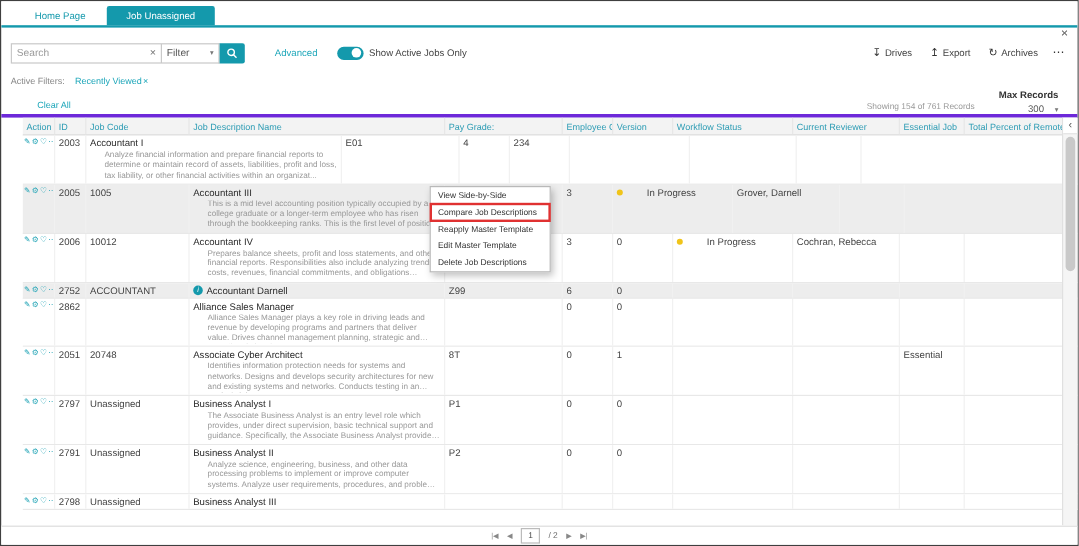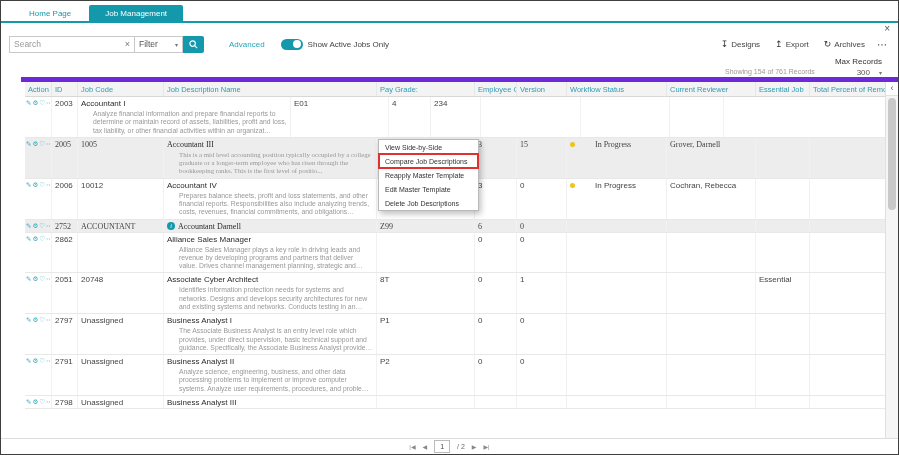--- a/index.html
+++ b/index.html
@@ -32,39 +32,39 @@
   
   .row-filters{flex:none;display:flex;margin:4px 10px 0 8px;}
   .af-label{font-size:7.5px;color:#888;}
   .chip{font-size:7.5px;color:#1FA7BA;margin-left:4px;cursor:pointer;white-space:nowrap;}
   .chip-x{color:#1FA7BA;margin-left:1px;}
   .line2{margin-left:22px;margin-top:2px;}
   .line2 a{font-size:7.5px;color:#1FA7BA;cursor:pointer;text-decoration:none;}
   .filters-right{margin-left:auto;display:flex;align-items:flex-end;gap:20px;}
   .showing{font-size:7px;color:#999;padding-bottom:2px;white-space:nowrap;}
   .maxrec{text-align:right;padding-right:6px;}
-  .max-label{font-size:8px;color:#333;white-space:nowrap;}
+  .max-label{font-size:8px;color:#333;white-space:nowrap;font-weight:bold;}
   .max-select{font-size:8px;color:#555;display:flex;justify-content:flex-end;align-items:center;gap:9px;margin-top:2px;cursor:pointer;}
 
   
   .row-toolbar{flex:none;display:flex;align-items:center;gap:9px;margin:6px 10px 4px 8px;}
   .btn-orange{background:#F2A338;color:#fff;font-size:8px;border:none;padding:3px 10px;border-radius:2px;font-family:inherit;cursor:pointer;}
   .btn-teal{background:#1499AC;color:#fff;font-size:8px;border:none;padding:3px 8px;border-radius:2px;display:flex;align-items:center;gap:5px;font-family:inherit;cursor:pointer;}
   .chev-w{font-size:6px;color:#fff;}
   .row-toolbar a{font-size:8px;color:#1FA7BA;cursor:pointer;text-decoration:none;}
   .selected-count{font-size:7px;color:#888;}
 
   
-  .table-area{flex:1;position:relative;overflow:hidden;border-top:5px solid #6d28d9;padding-left:4px;margin-left:20px;}
+  .table-area{flex:1;position:relative;overflow:hidden;border-top:3px solid #6d28d9;padding-left:18px;}
   .thead{display:flex;background:#f3f3f3;border-bottom:1px solid #d8d8d8;height:15px;align-items:center;width:881px;box-sizing:border-box;}
   .th{font-size:7.5px;color:#2D9CB4;padding:0 3px;display:flex;align-items:center;gap:2px;overflow:hidden;white-space:nowrap;box-sizing:border-box;border-right:1px solid #e7e7e7;height:100%;cursor:pointer;}
   .sort-ic{font-size:7px;color:#2D9CB4;}
   .tbody{width:881px;}
   .tr{display:flex;border-bottom:1px solid #e8e8e8;background:#fff;cursor:pointer;}
-  .tr.selected{background:#ededed;font-family:Liberation Serif, serif;}
+  .tr.selected{background:#ededed;}
   .td{font-size:8px;color:#444;padding:2px 3px 1px;overflow:hidden;box-sizing:border-box;border-right:1px solid #f1f1f1;}
   .c0{width:27px;flex:none;}
   .c1{width:26px;flex:none;}
   .c2{width:86px;flex:none;}
   .c3{width:213px;flex:none;}
   .c4{width:98px;flex:none;}
   .c5{width:42px;flex:none;}
   .c6{width:50px;flex:none;}
   .c7{width:100px;flex:none;}
   .c8{width:89px;flex:none;}
@@ -94,21 +94,21 @@
   .pg-box{font-size:7px;color:#444;border:1px solid #bbb;padding:1px 5px;line-height:9px;cursor:text;}
   .pg-total{font-size:7px;color:#666;}
 </style>
 </head>
 <body>
 
 <div class="app">
 
   <div class="tabbar">
     <div class="tab">Home Page</div>
-    <div class="tab active">Job Management</div>
+    <div class="tab active">Job Unassigned</div>
   </div>
   <div class="close-x">×</div>
 
   <div class="row-search">
     <div class="search-box">
       <span class="search-ph">Search</span>
       <span class="clear">×</span>
     </div>
     <div class="filter-box">
       <span>Filter</span>
@@ -121,34 +121,43 @@
         </svg>
     </div>
     <a class="advanced">Advanced</a>
     <div class="toggle">
         <div class="knob"></div>
       </div>
     <span class="toggle-label">Show Active Jobs Only</span>
     <div class="spacer"></div>
     <div class="hdr-action">
       <span class="ic">↧</span>
-      <span>Designs</span>
+      <span>Drives</span>
     </div>
     <div class="hdr-action">
       <span class="ic">↥</span>
       <span>Export</span>
     </div>
     <div class="hdr-action">
       <span class="ic">↻</span>
       <span>Archives</span>
     </div>
     <div class="more-btn">⋯</div>
   </div>
 
   <div class="row-filters">
+    <div class="filters-left">
+      <div>
+        <span class="af-label">Active Filters:</span>
+        <span class="chip">
+          <span>Recently Viewed</span><span class="chip-x">×</span>
+        </span>
+      </div>
+      <div class="line2"><a>Clear All</a></div>
+    </div>
     <div class="filters-right">
       <span class="showing">Showing 154 of 761 Records</span>
       <div class="maxrec">
         <div class="max-label">Max Records</div>
         <div class="max-select">
           <span>300</span>
           <span class="chev">▾</span>
         </div>
       </div>
     </div>
@@ -225,21 +234,20 @@
           <div class="td c1">2005</div>
           <div class="td c2">1005</div>
           <div class="td c3">
             <div class="jd-title">
               <span>Accountant III</span>
             </div>
             <div class="jd-desc">This is a mid level accounting position typically occupied by a college graduate or a longer-term employee who has risen through the bookkeeping ranks. This is the first level of positio...</div>
           </div>
           <div class="td c4"></div>
           <div class="td c5">3</div>
-          <div class="td c6">15</div>
           <div class="td c7 statuscell">
             <span class="dot"></span>
             <span>In Progress</span>
           </div>
           <div class="td c8">Grover, Darnell</div>
           <div class="td c9"></div>
           <div class="td c10"></div>
         </div>
         <div class="tr">
           <div class="td c0 actions">

